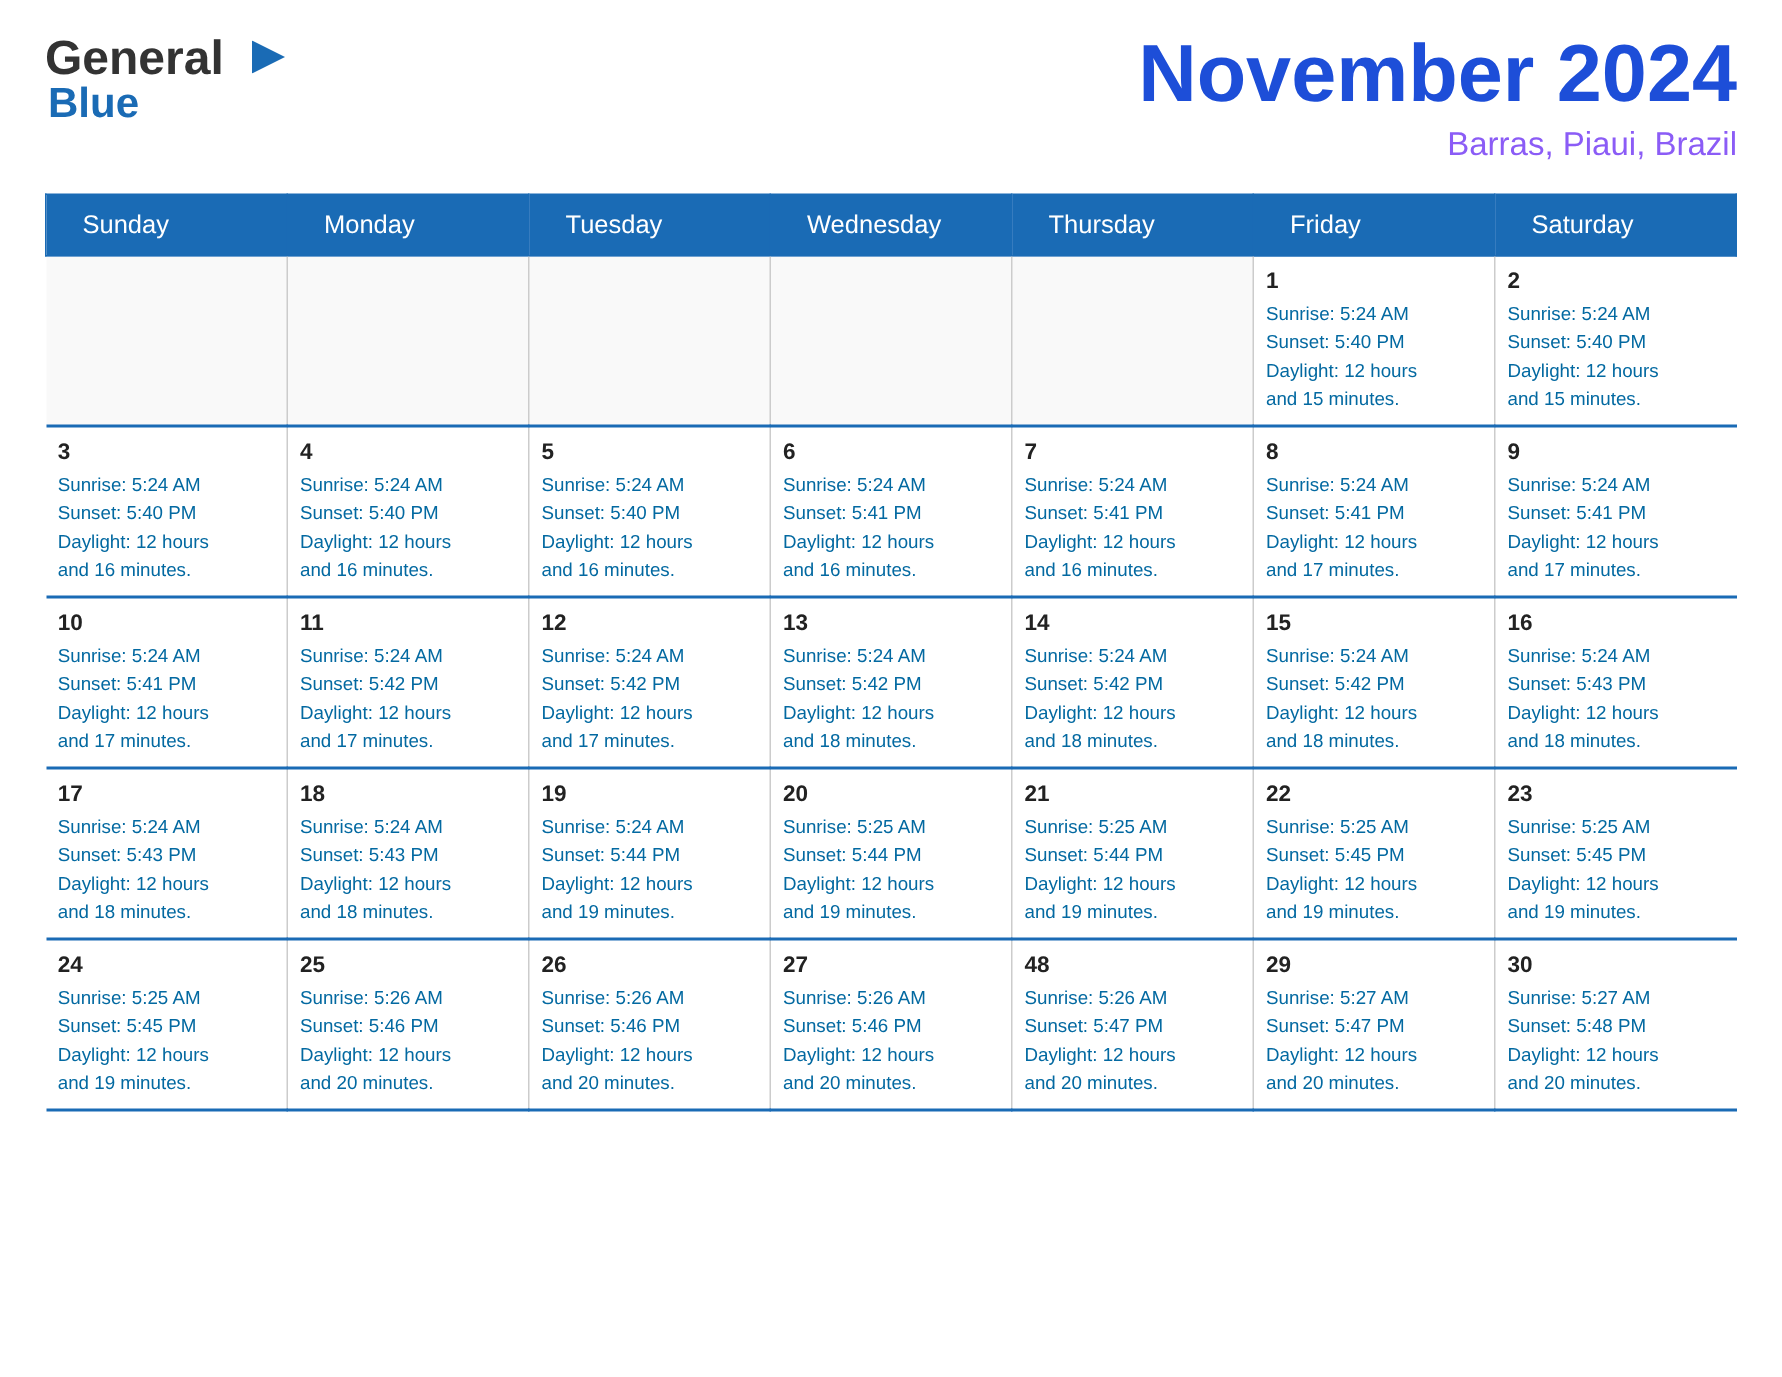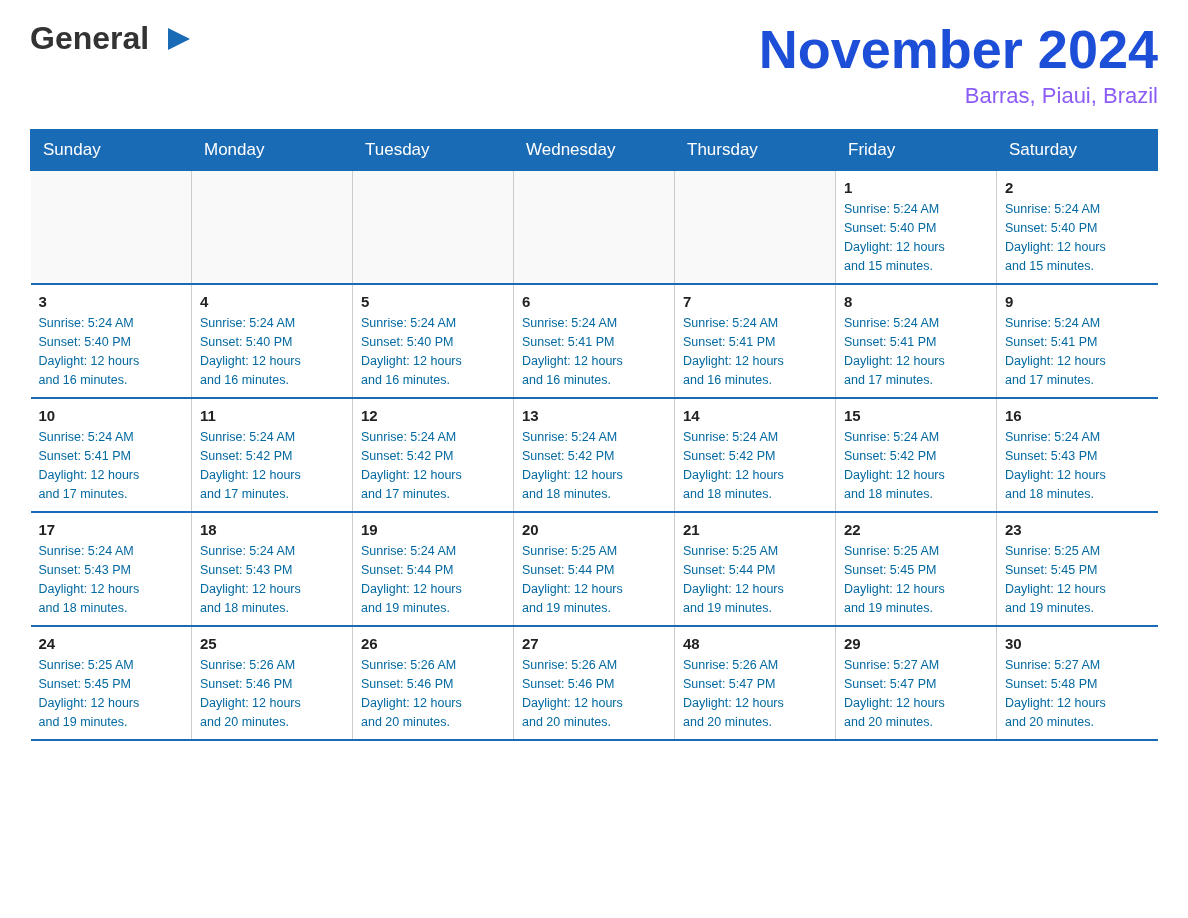--- a/index.html
+++ b/index.html
@@ -24,21 +24,21 @@
       text-align: right;
     }
     table {
       width: 100%;
       border-collapse: collapse;
       table-layout: fixed;
     }
     thead tr th {
       background-color: #1a6bb5;
       color: #fff;
-      padding: 10px 12px;
+      padding: 10px 24px;
       font-size: 17px;
       font-weight: normal;
       text-align: left;
       border: 1px solid #1a6bb5;
     }
     tbody tr {
       border-bottom: 2px solid #1a6bb5;
     }
     tbody tr td {
       vertical-align: top;
@@ -73,20 +73,21 @@
 <div id="header">
   <div id="logo">
     <div id="logo-line1" style="display:flex;align-items:center;gap:16px;">
       <span style="font-size:32px;font-weight:bold;color:#333;font-family:Arial,sans-serif;">General</span>
       <span style="display:inline-block;margin-left:3px;margin-top:4px;">
         <svg width="22" height="22" viewBox="0 0 22 22">
           <polygon points="0,0 22,11 0,22" fill="#1a6bb5"></polygon>
         </svg>
       </span>
     </div>
+    <div style="color:#1a6bb5;font-size:28px;font-weight:bold;font-family:Arial,sans-serif;margin-top:-4px;padding-left:2px;">Blue</div>
   </div>
   <div id="title-area">
     <div style="font-size:54px;font-weight:bold;color:#1d4ed8;line-height:1.1;font-family:Arial,sans-serif;">November 2024</div>
     <div style="font-size:22px;color:#8b5cf6;margin-top:4px;font-family:Arial,sans-serif;">Barras, Piaui, Brazil</div>
   </div>
 </div>
 
 <table>
   <thead>
     <tr>

